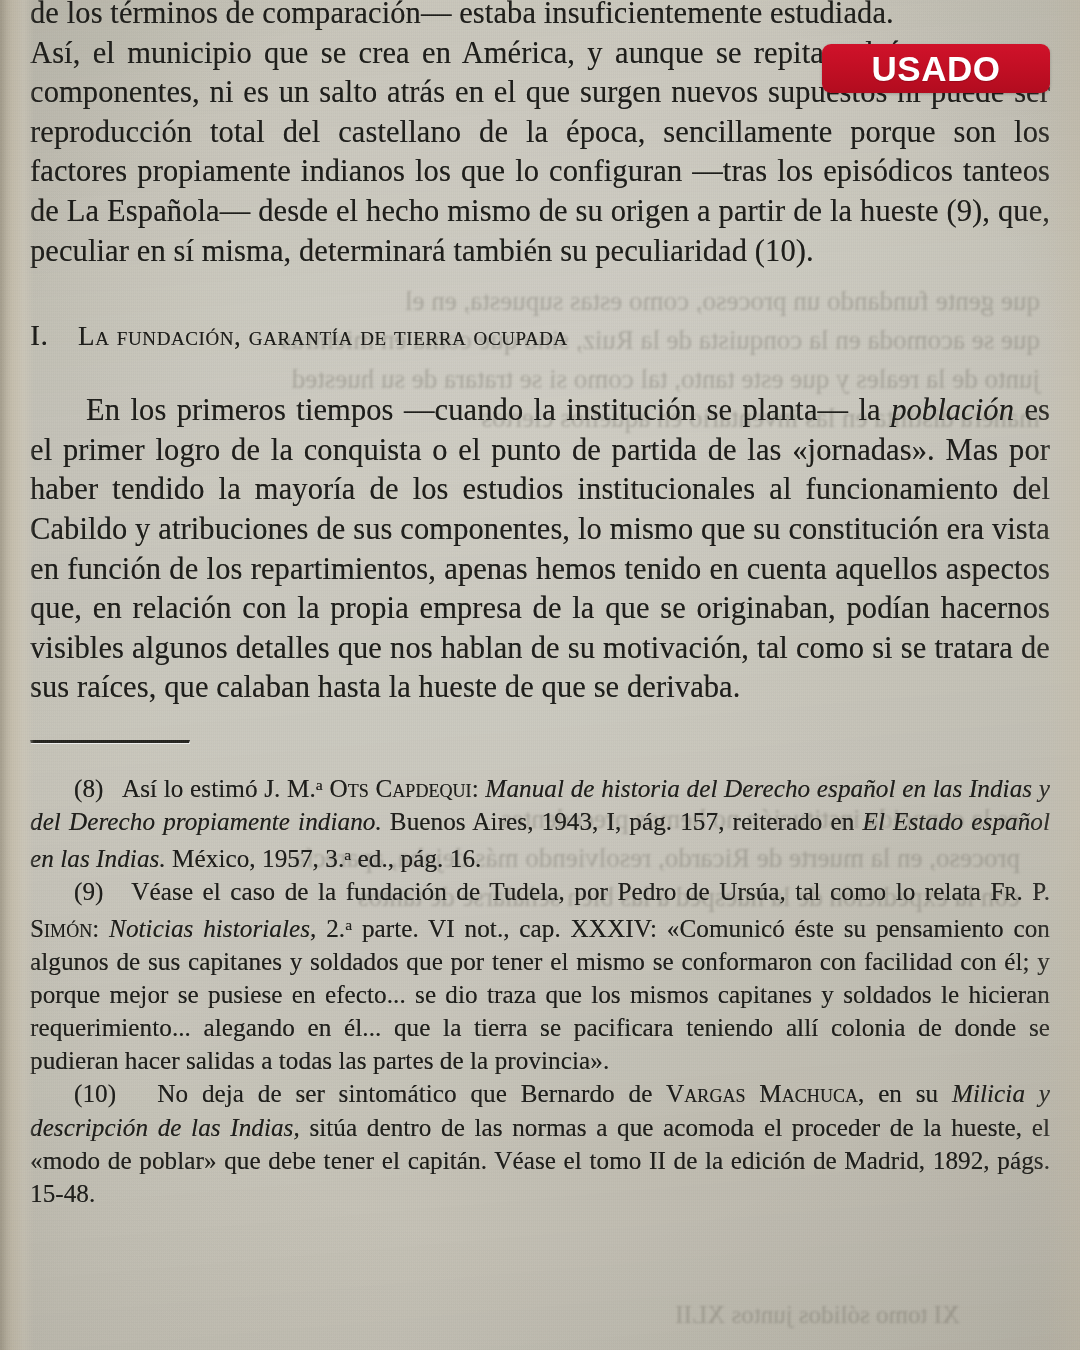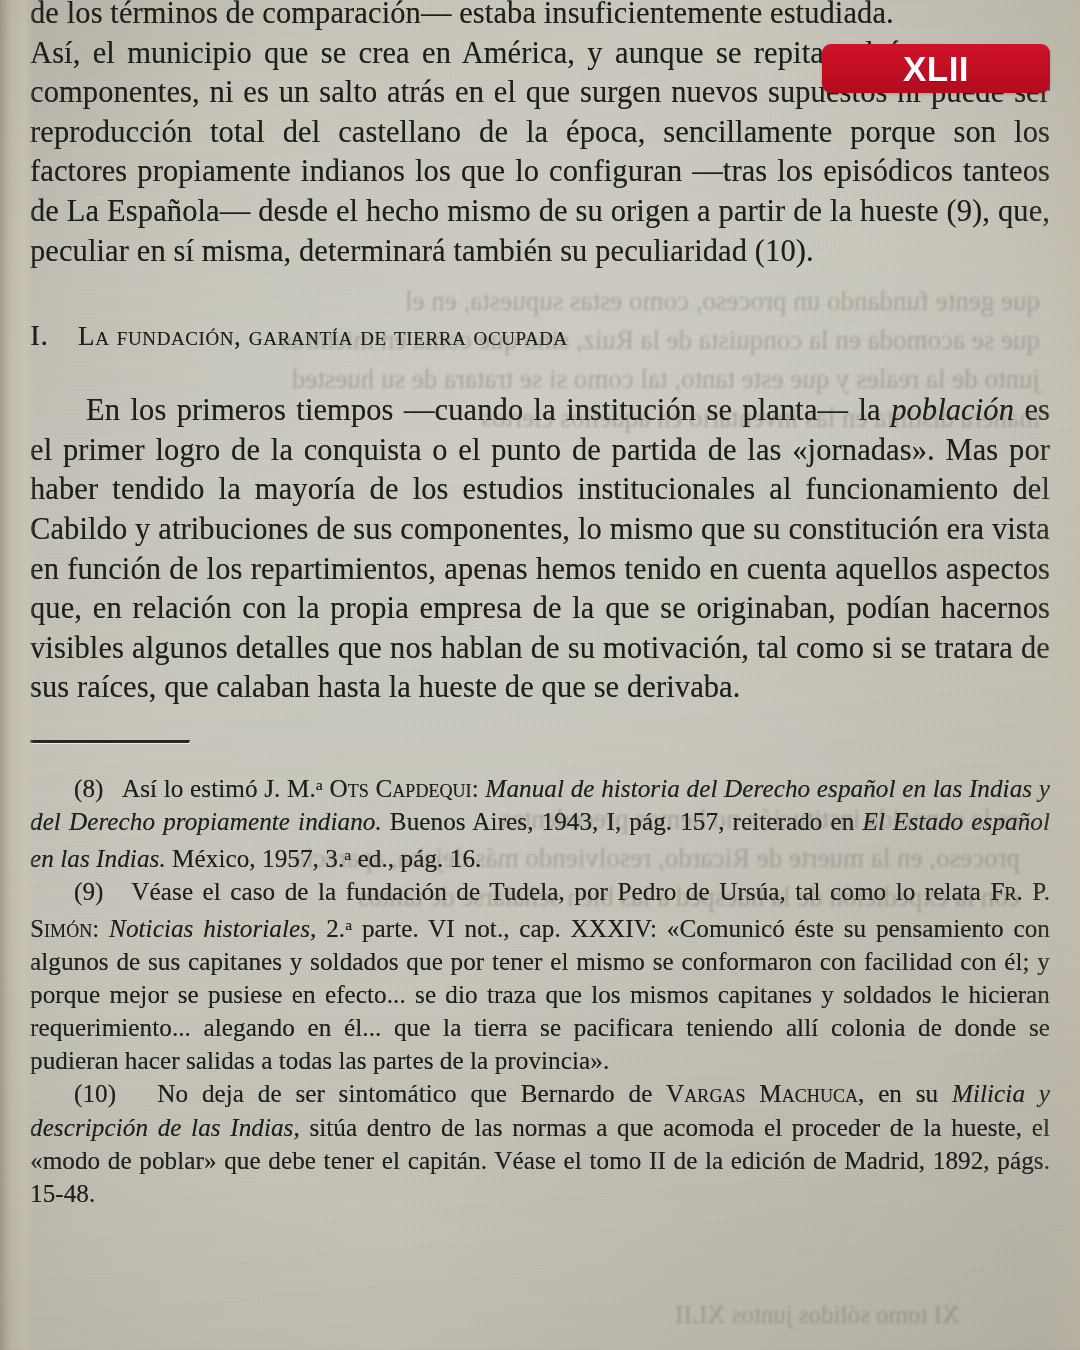--- a/index.html
+++ b/index.html
@@ -203,16 +203,16 @@
 
   </div>
 
   <div class="gutter"></div>
   <div class="gutter-dark"></div>
   <div class="right-edge"></div>
   <div class="grain"></div>
   <div class="vign"></div>
 
   <div class="usado">
-    <span>XLII</span>
+    <span>USADO</span>
   </div>
 
 </div>
 
 </body></html>

